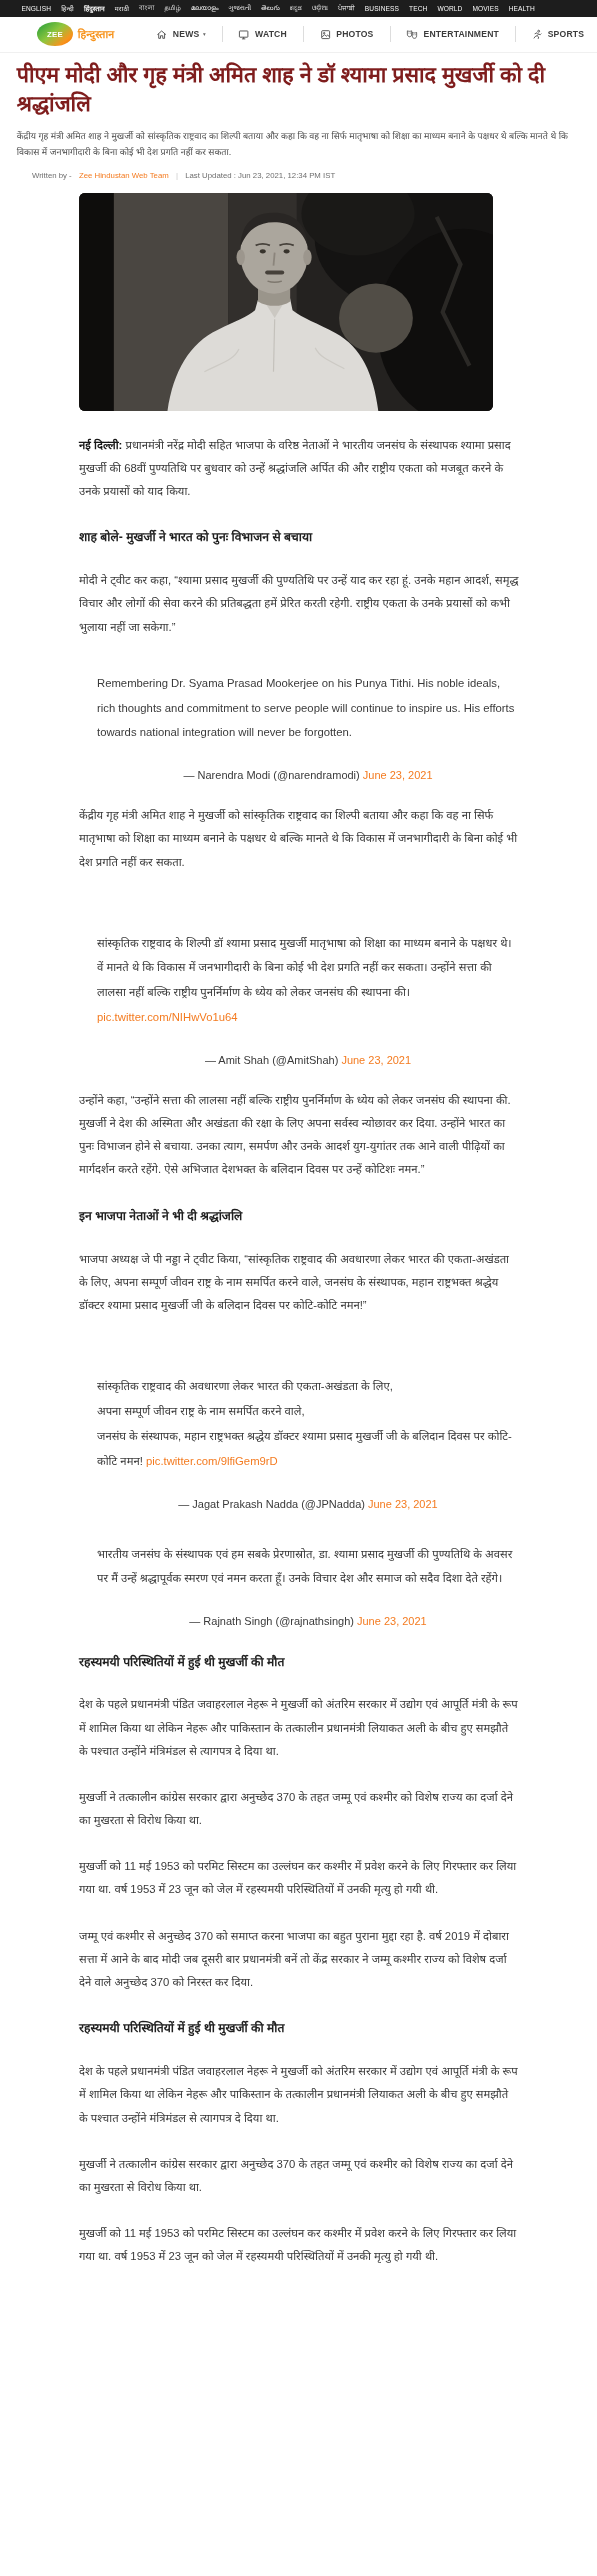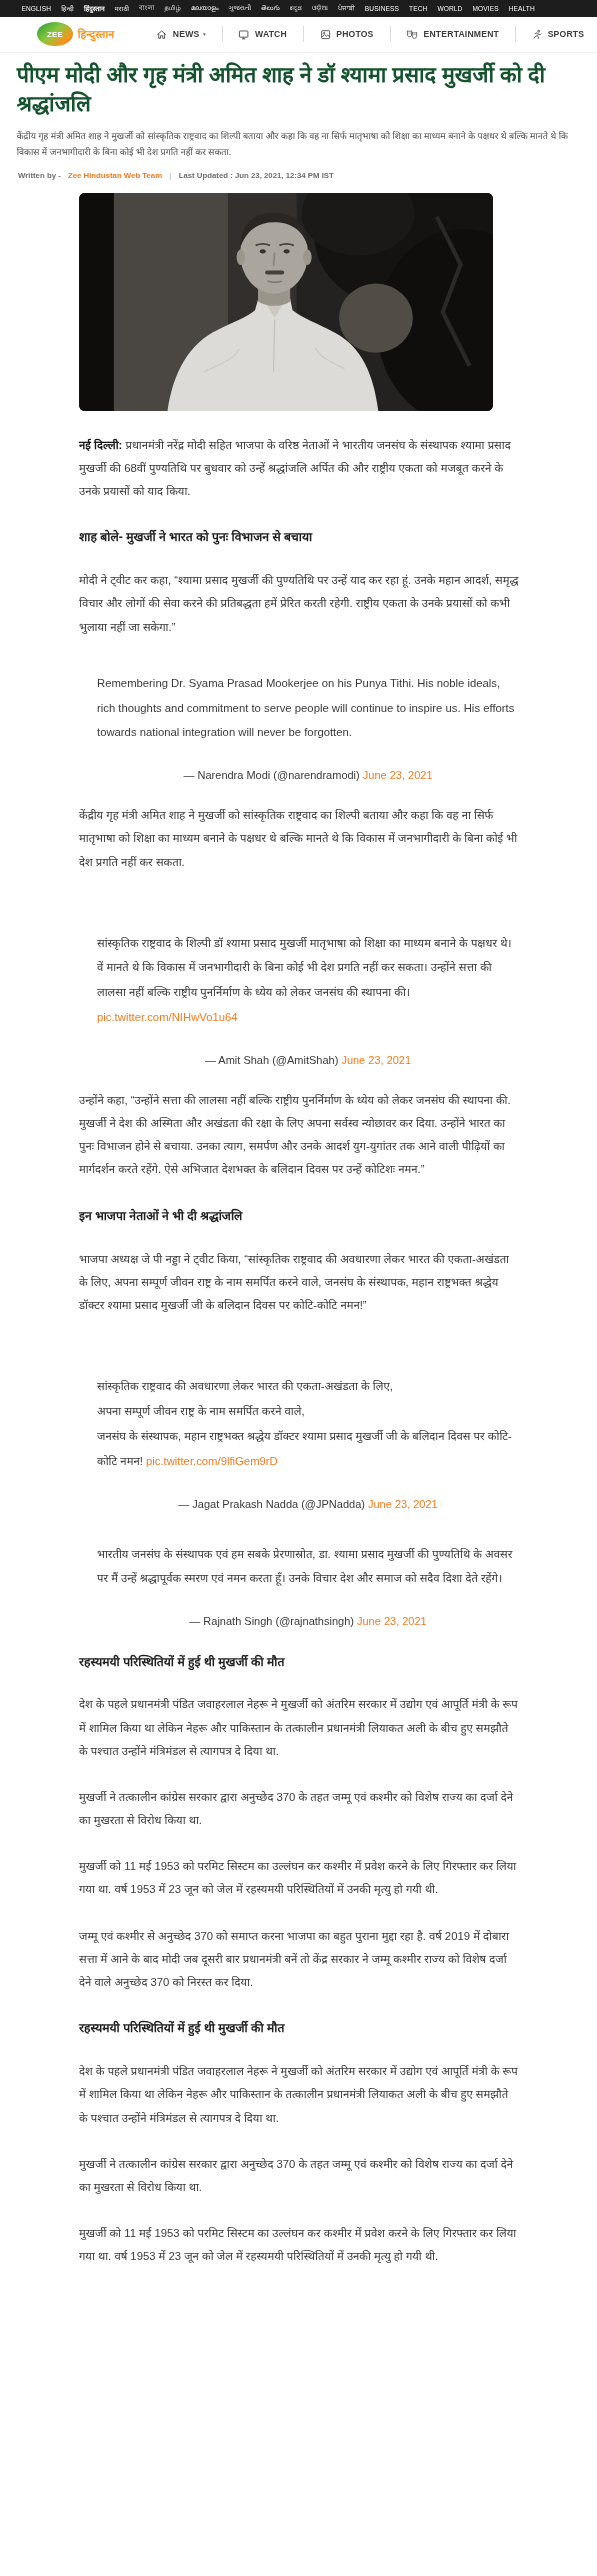--- a/index.html
+++ b/index.html
@@ -30,23 +30,23 @@
     letter-spacing:0.3px;
   }
   .logo-text{color:#f7941d;font-weight:bold;font-size:10.7px;}
   .nav{display:flex;align-items:center;margin-left:26px;}
   .nav-item{display:flex;align-items:center;gap:5.4px;padding:0 16px;cursor:pointer;}
   .nav-item span.lbl{font-size:8.6px;color:#3c3c3c;letter-spacing:0.2px;font-weight:bold;}
   .nav-item svg{display:block;}
   .caret{font-size:5.4px;color:#666;margin-left:-1.8px;}
   .nav-sep{width:0.6px;height:15.5px;background:#ddd;}
   
-  .headline{font-size:21.5px;font-weight:bold;color:#14532d;line-height:1.33;margin:8.4px 16.7px 0;}
+  .headline{font-size:21.5px;font-weight:bold;color:#7f1d1d;line-height:1.33;margin:8.4px 16.7px 0;}
   .summary{font-size:9px;color:#4c4c4c;line-height:1.85;margin:9.5px 16.7px 0;}
-  .byline{font-size:7.8px;color:#6e6e6e;margin:10px 18px 0;display:flex;align-items:center;gap:7.2px;font-weight:bold;}
+  .byline{font-size:7.8px;color:#6e6e6e;margin:10px 32px 0;display:flex;align-items:center;gap:7.2px;}
   .byline .author{color:#f47b20;cursor:pointer;}
   .byline .sep{color:#c9c9c9;}
   
   .hero{
     width:414px;height:218px;margin:12.5px 0 0 79px;border-radius:6px;overflow:hidden;
     background:#262422;
   }
   
   .article{width:440px;margin-left:79px;}
   .article p.body{font-size:11.3px;line-height:2.05;color:#3a3a3a;margin:23px 0 0;}

